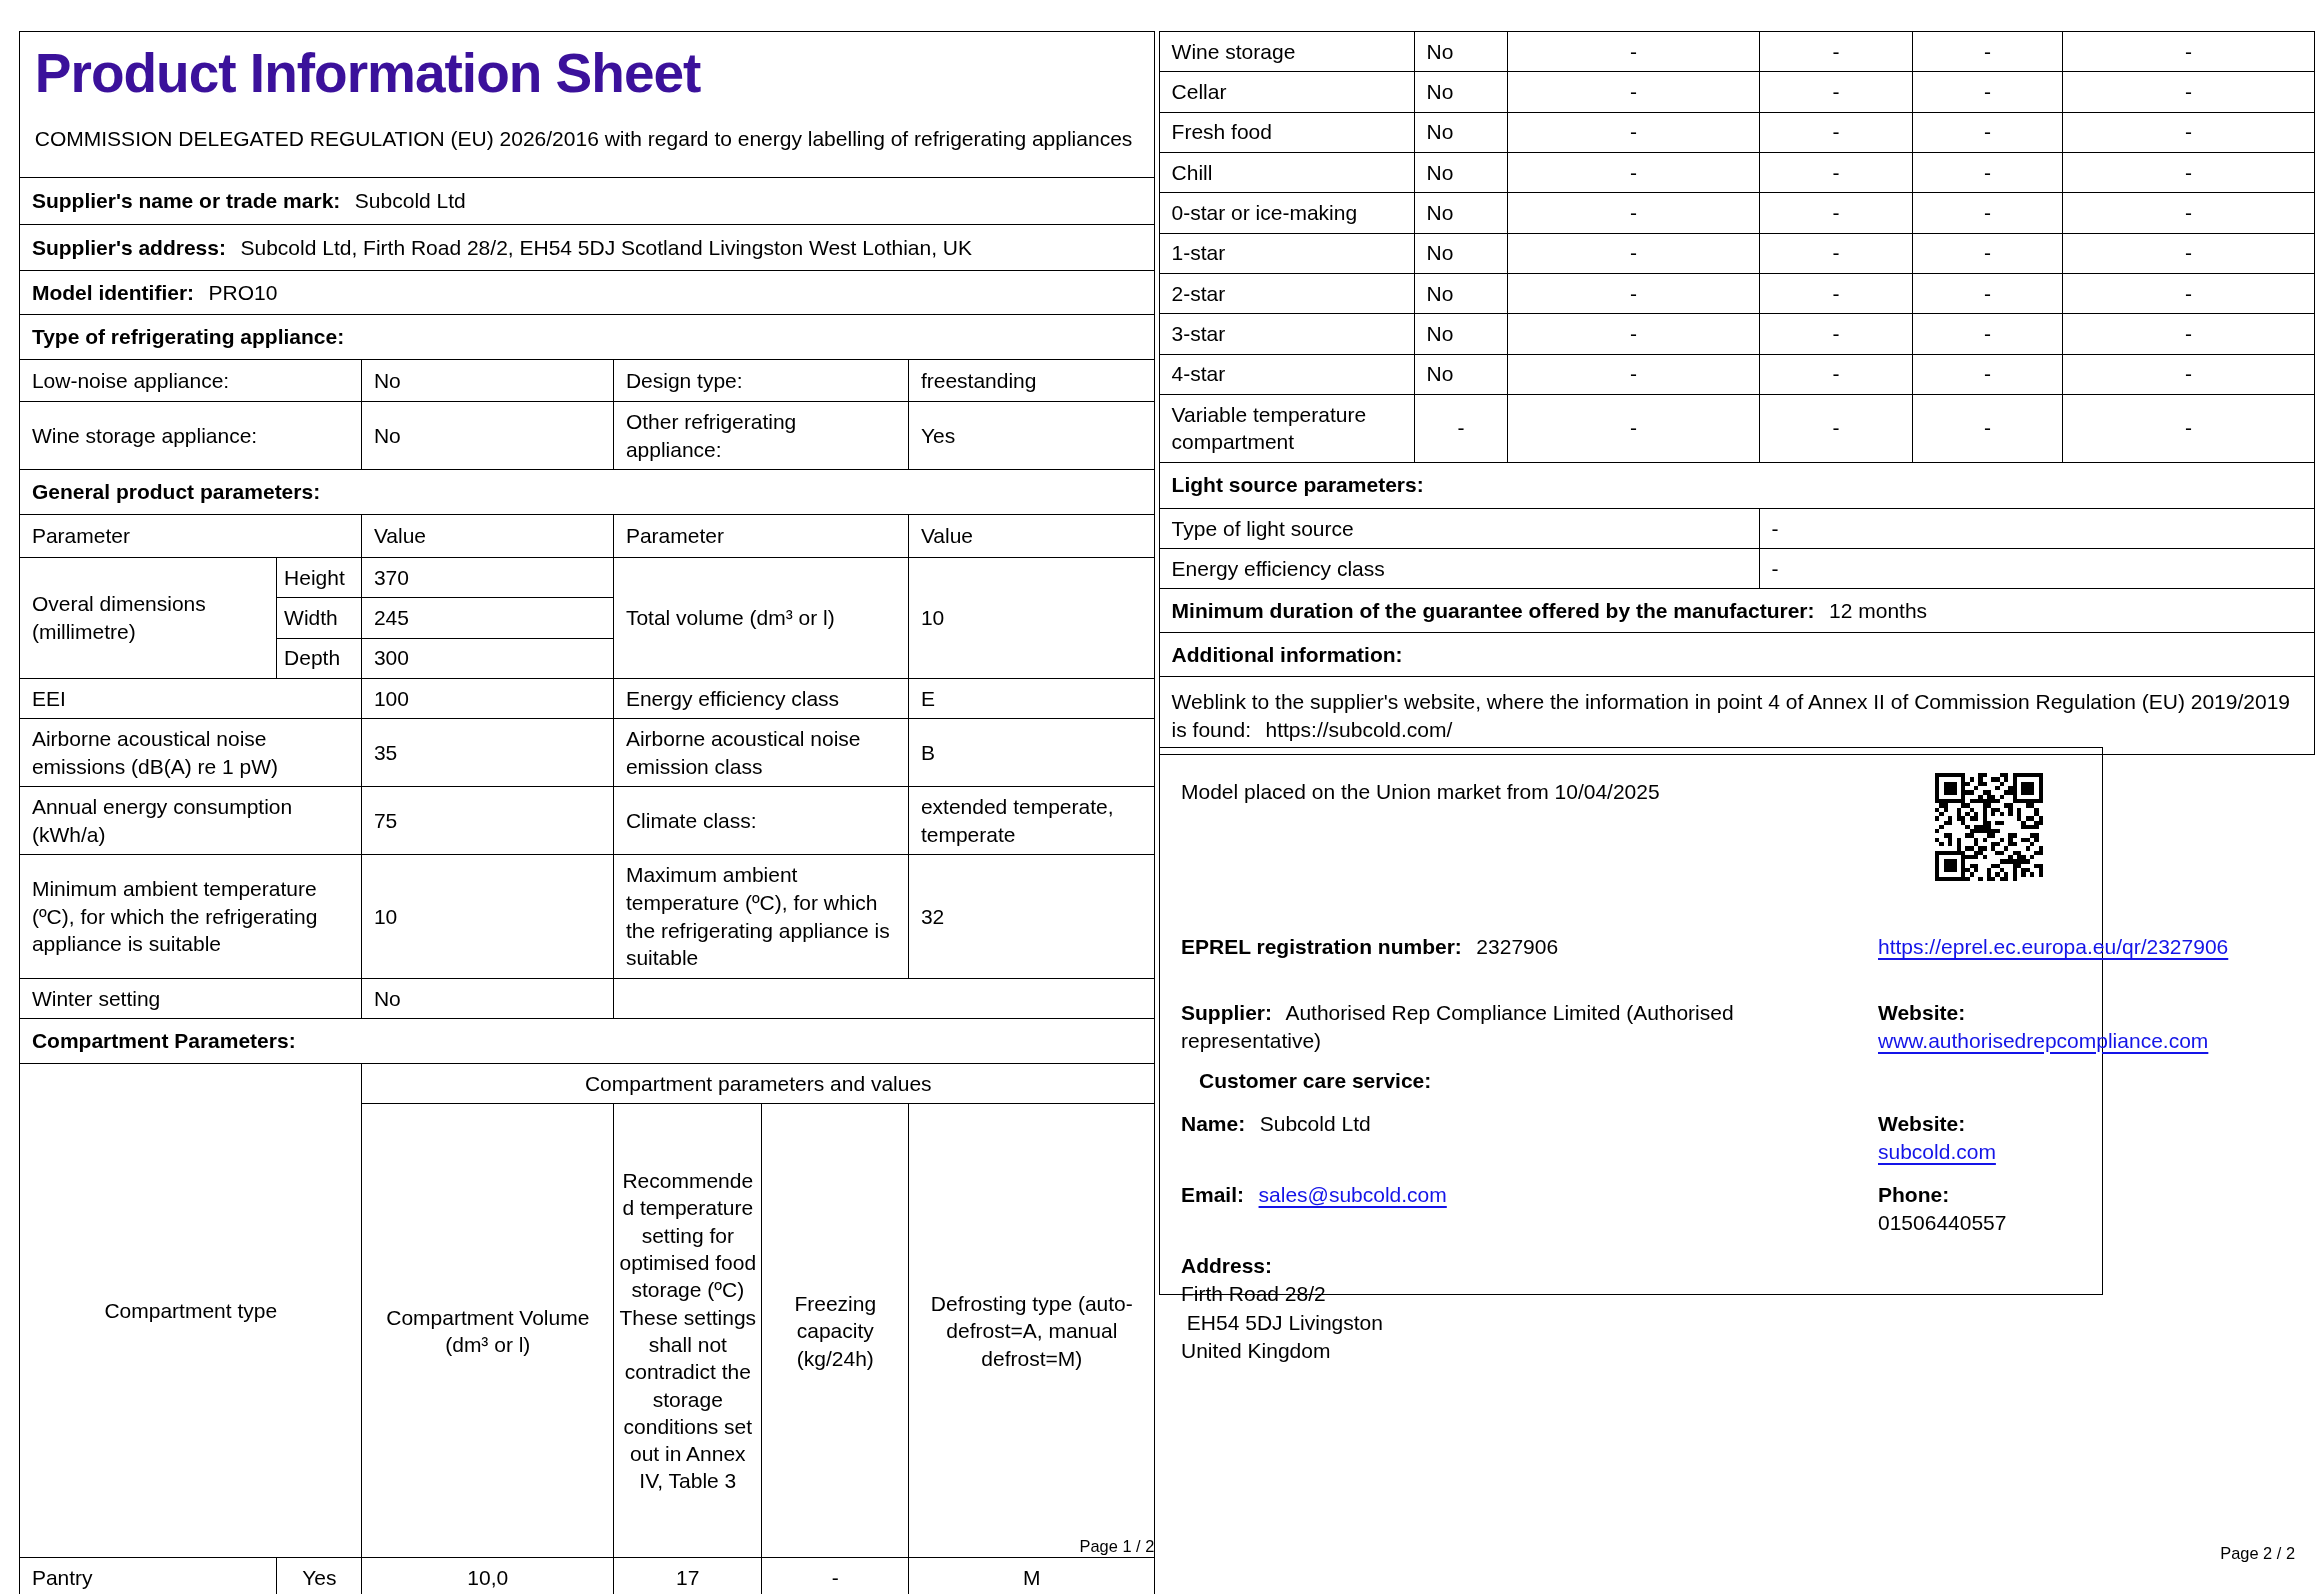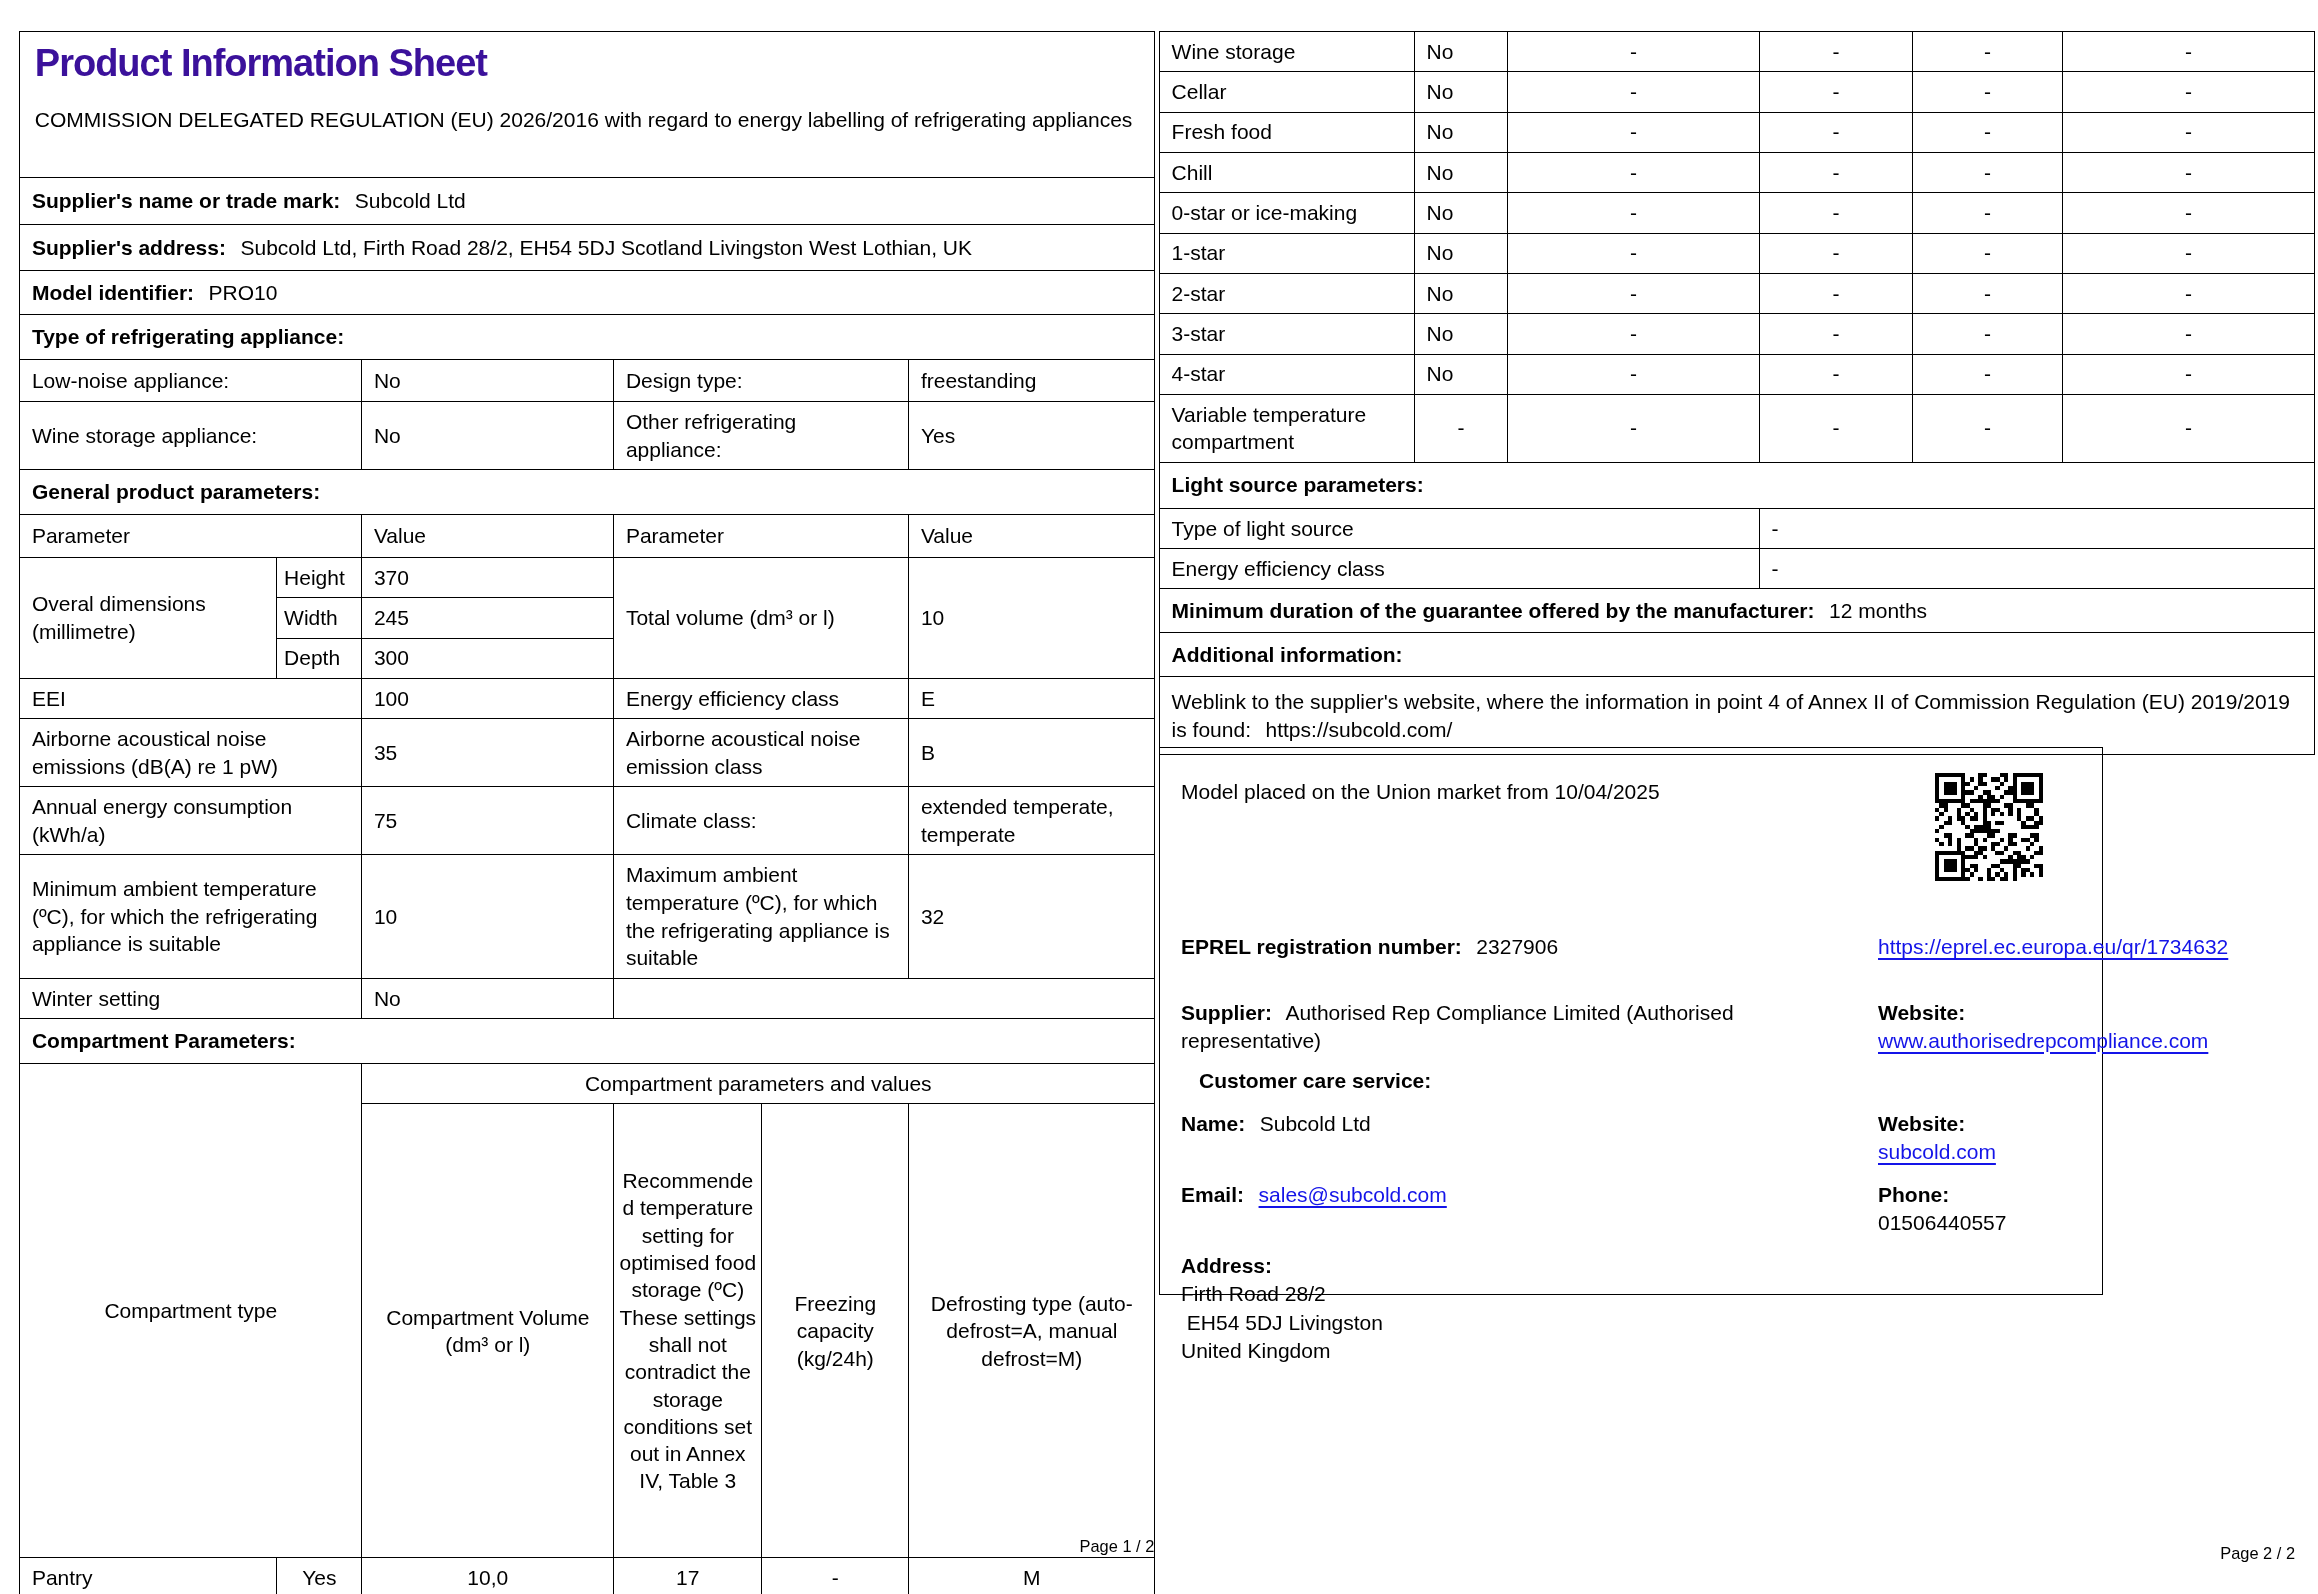--- a/index.html
+++ b/index.html
@@ -23,21 +23,21 @@
   }
   .b { font-weight: bold; }
   .c { text-align: center; }
   .page { position: absolute; }
   #page1 { left: 19.3px; top: 31px; width: 1135px; }
   #page2 { left: 1159px; top: 31px; width: 1154px; }
   .t1 { width: 1135px; }
   .t2 { width: 1154px; }
   .title-cell { padding: 10.6px 14.5px 9.7px 14.5px; vertical-align: top; }
   .doc-title {
-    font-size: 38px;
+    font-size: 55px;
     font-weight: bold;
     letter-spacing: -1px;
     color: var(--title-color, #3b119b);
     line-height: 1.1;
   }
   .regulation { margin-top: 20px; line-height: 1.5; }
   .kv .lab { font-weight: bold; }
   .kv .val { font-weight: normal; }
   .sp { display: inline-block; width: 8.7px; }
   .tallhead td { line-height: 1.3; }
@@ -633,21 +633,21 @@
             <rect x="144" y="216" width="9" height="9"></rect>
             <rect x="162" y="216" width="9" height="9"></rect>
           </svg></div>
     </div>
     <div class="mb-cols mb-eprel">
       <div class="l kv">
         <span class="lab">EPREL registration number:</span><span class="sp"></span>
         <span class="val">2327906</span>
       </div>
       <div class="r">
-        <a class="link">https://eprel.ec.europa.eu/qr/1734632</a>
+        <a class="link">https://eprel.ec.europa.eu/qr/2327906</a>
       </div>
     </div>
     <div class="mb-cols mb-supplier">
       <div class="l kv">
         <span class="lab">Supplier:</span><span class="sp"></span>
         <span class="val">Authorised Rep Compliance Limited (Authorised representative)</span>
       </div>
       <div class="r kv">
         <span class="lab">Website:</span><span class="sp"></span>
         <a class="link">www.authorisedrepcompliance.com</a>

